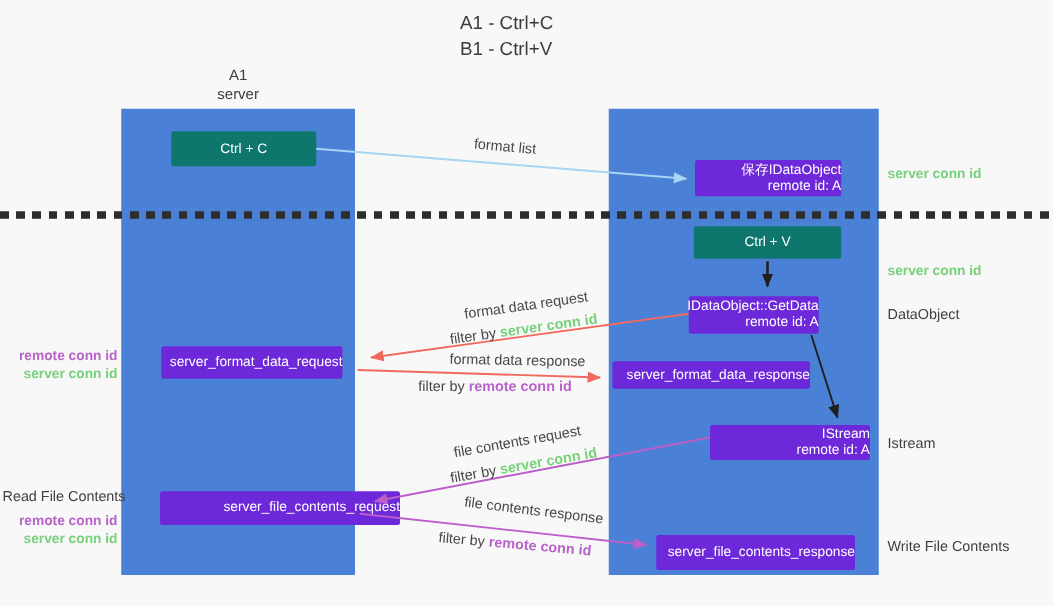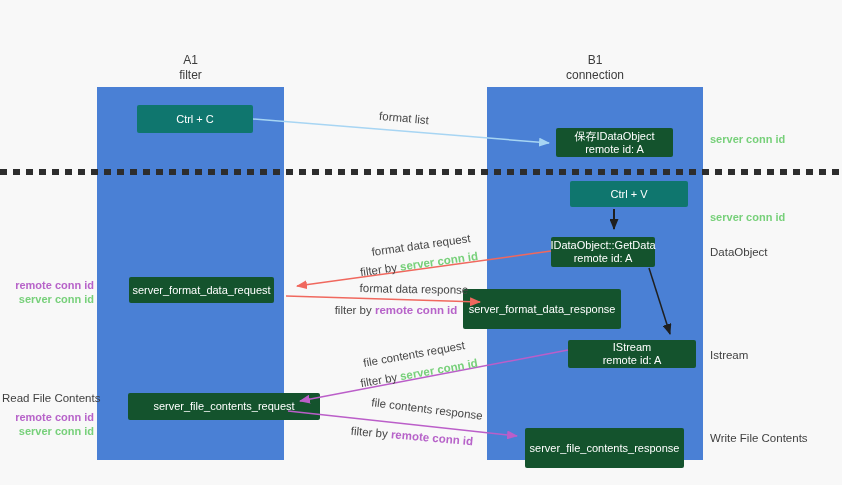--- a/index.html
+++ b/index.html
@@ -15,57 +15,57 @@
   .column{position:absolute;top:87px;height:373px;background:#4a80d5;z-index:1;}
   .column.a{left:97px;width:187px;}
   .column.b{left:487px;width:216px;}
 
   .dotted-line{position:absolute;left:0;top:169px;width:842px;height:6px;z-index:5;
     background:repeating-linear-gradient(90deg,#2d2d2d 0 7px,rgba(0,0,0,0) 7px 13px);}
 
   .box{position:absolute;z-index:6;display:flex;flex-direction:column;align-items:center;justify-content:center;
     color:#ffffff;font-size:11px;line-height:13px;text-align:center;border-radius:2px;white-space:nowrap;}
   .box.green{background:#0f766e;}
-  .box.orange{background:#14532d;}
+  .box.orange{background:#6d28d9;align-items:flex-end;}
   .box-ctrl-c{left:137px;top:105px;width:116px;height:28px;}
   .box-save{left:556px;top:128px;width:117px;height:29px;}
-  .box-ctrl-v{left:555px;top:181px;width:118px;height:26px;margin-left:15px;}
+  .box-ctrl-v{left:555px;top:181px;width:118px;height:26px;}
   .box-getdata{left:551px;top:237px;width:104px;height:30px;}
   .box-format-req{left:129px;top:277px;width:145px;height:26px;}
-  .box-format-resp{left:463px;top:289px;width:158px;height:40px;}
+  .box-format-resp{left:490px;top:289px;width:158px;height:22px;}
   .box-istream{left:568px;top:340px;width:128px;height:28px;}
   .box-file-req{left:128px;top:393px;width:192px;height:27px;}
-  .box-file-resp{left:525px;top:428px;width:159px;height:40px;}
+  .box-file-resp{left:525px;top:428px;width:159px;height:28px;}
 
   .arrows{position:absolute;left:0;top:0;width:842px;height:485px;z-index:7;pointer-events:none;}
 
   .flow-label{position:absolute;z-index:8;font-size:11.5px;color:#474747;white-space:nowrap;
     transform-origin:center;}
   .key-green{color:#77d07a;font-weight:bold;}
   .key-purple{color:#b763c9;font-weight:bold;}
 
   .side-label{position:absolute;z-index:4;font-size:11.5px;color:#3f3f3f;white-space:nowrap;}
   .side-label.green{color:#77d07a;font-weight:bold;font-size:11px;}
   .side-label.purple{color:#b763c9;font-weight:bold;font-size:11px;}
   .side-left{left:2px;width:92px;text-align:right;}
   .side-right{left:710px;}
 </style>
 </head>
 <body>
 
 <div class="canvas">
 
+  <div class="title">
+    <div>A1 - Ctrl+C</div>
+    <div>B1 - Ctrl+V</div>
+  </div>
 
   <div class="col-header a">
     <div>A1</div>
-    <div>filter</div>
-  </div>
-  <div class="col-header b">
-    <div>B1</div>
-    <div>connection</div>
+    <div>server</div>
   </div>
 
   <div class="column a"></div>
   <div class="column b"></div>
 
   <div class="dotted-line"></div>
 
   <div class="box green box-ctrl-c">
     <div>Ctrl + C</div>
   </div>

